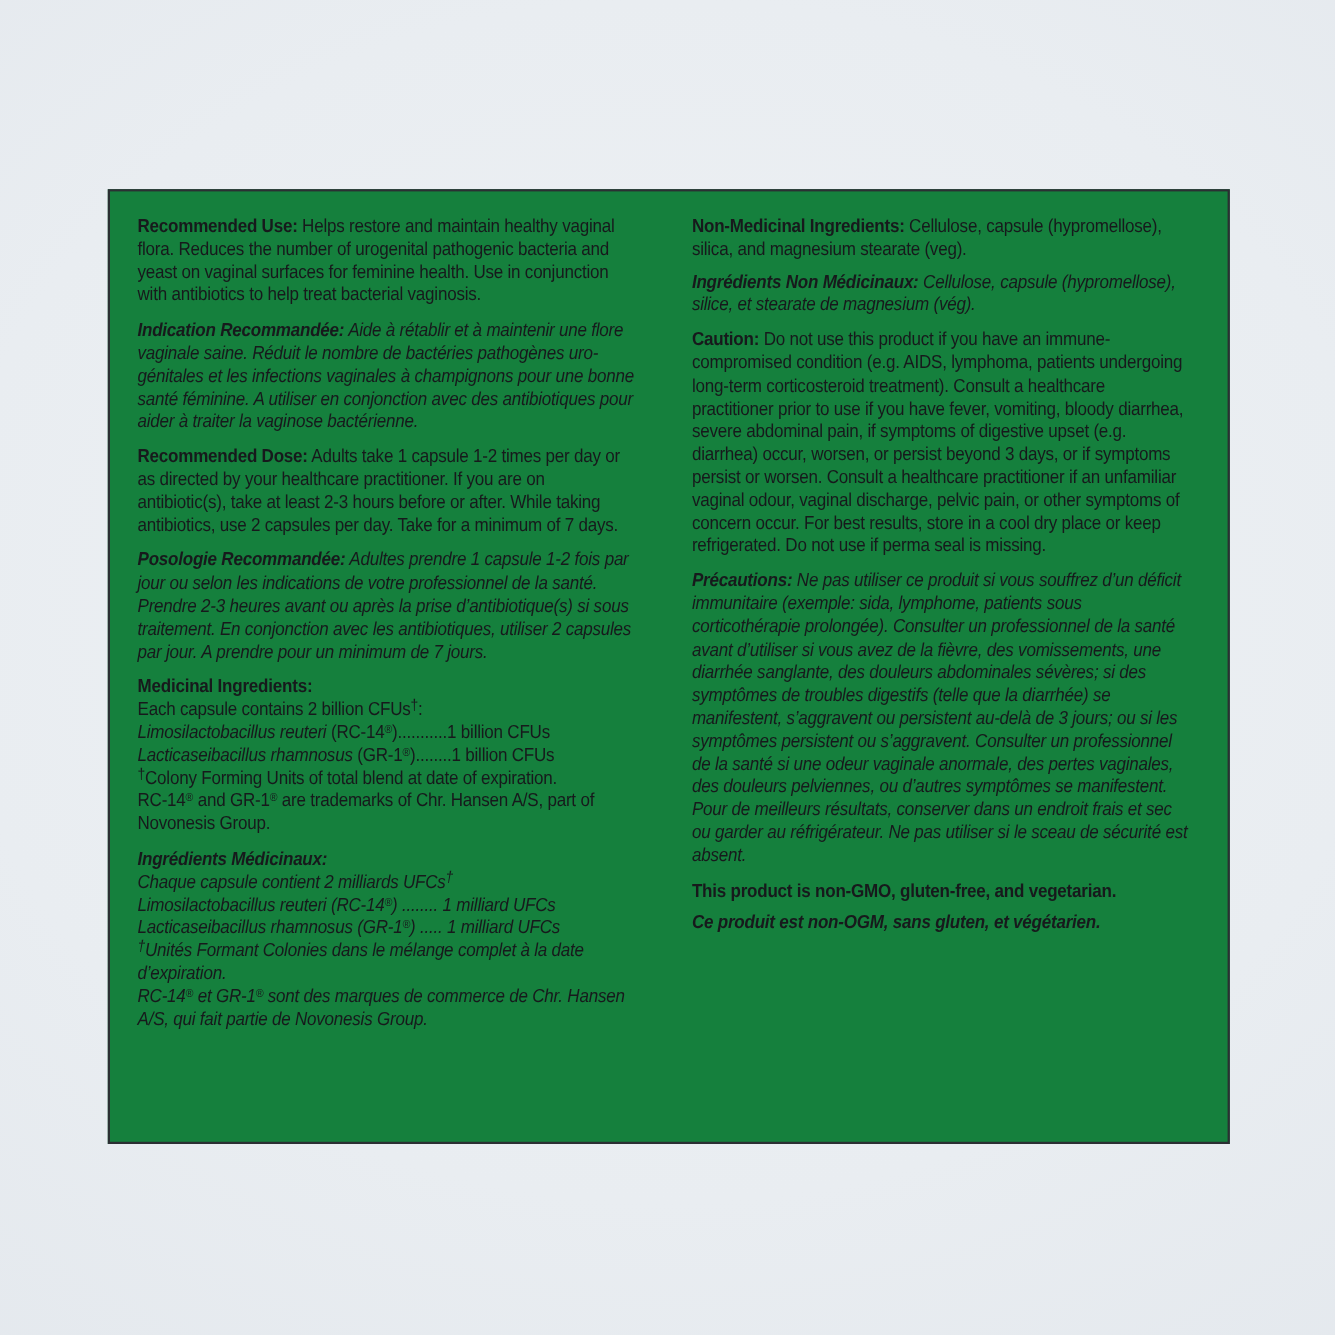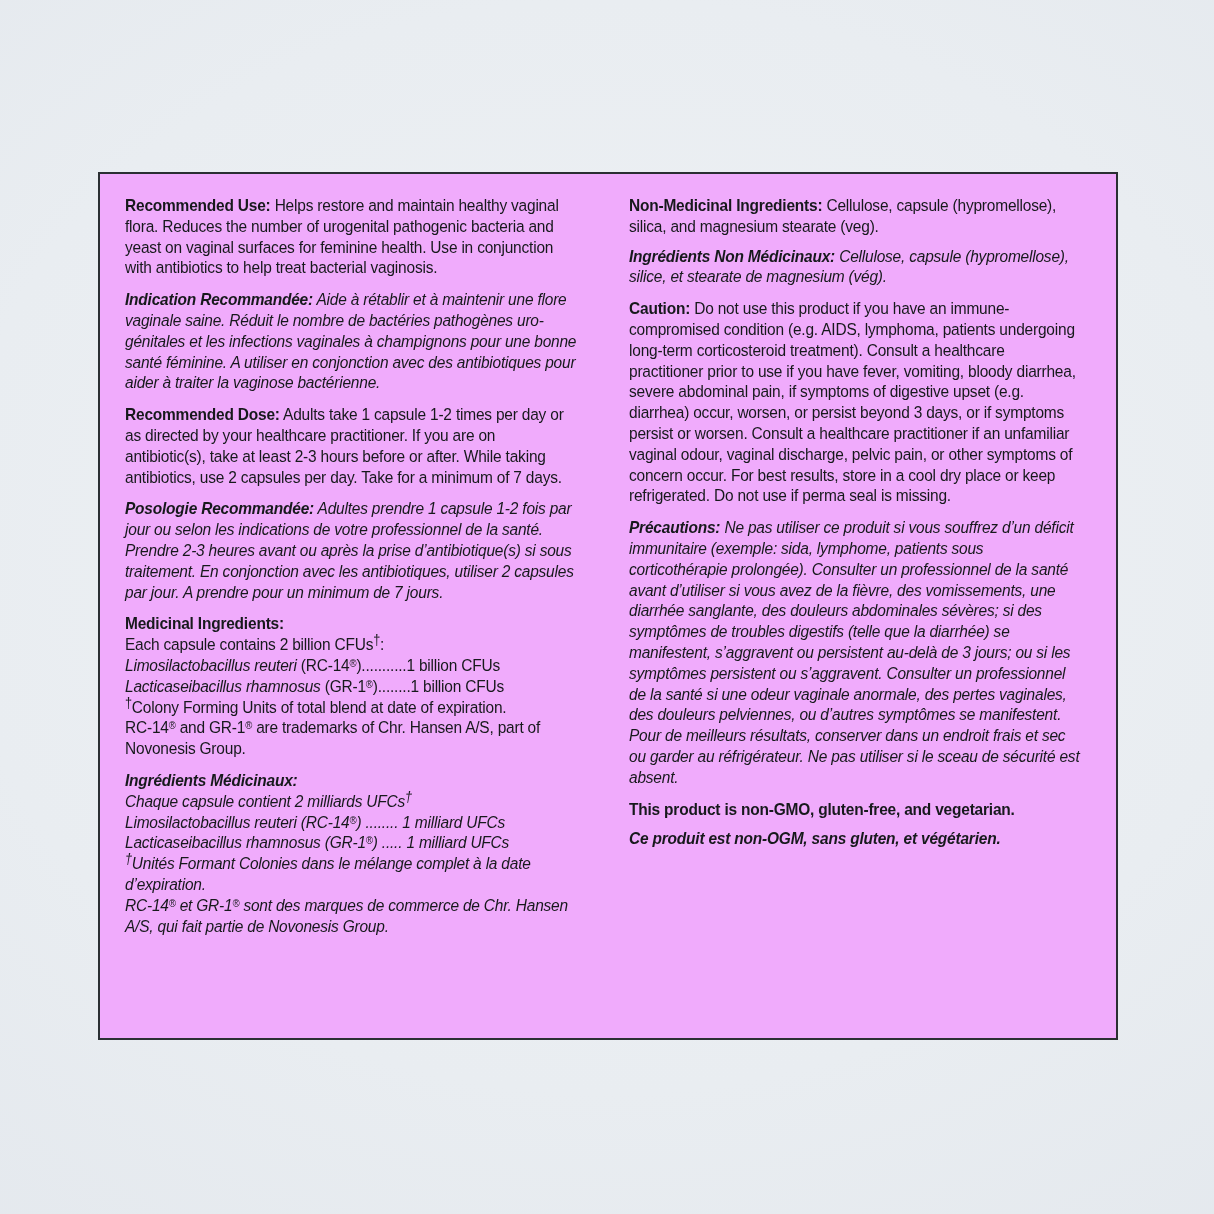--- a/index.html
+++ b/index.html
@@ -13,21 +13,21 @@
     background: radial-gradient(ellipse 120% 100% at 50% 45%, #eef1f4 0%, #e9edf1 45%, #dfe4ea 100%);
     font-family: "Liberation Sans", sans-serif;
   }
 
   #label-card {
     position: absolute;
     left: 98px;
     top: 172px;
     width: 1020px;
     height: 868px;
-    background: #f0abfc;
+    background: #15803d;
     border: 2px solid #2b2f33;
     box-sizing: border-box;
     display: flex;
     flex-direction: row;
     padding: 22px 13px 0 0;
   }
 
   .column {
     box-sizing: border-box;
   }

